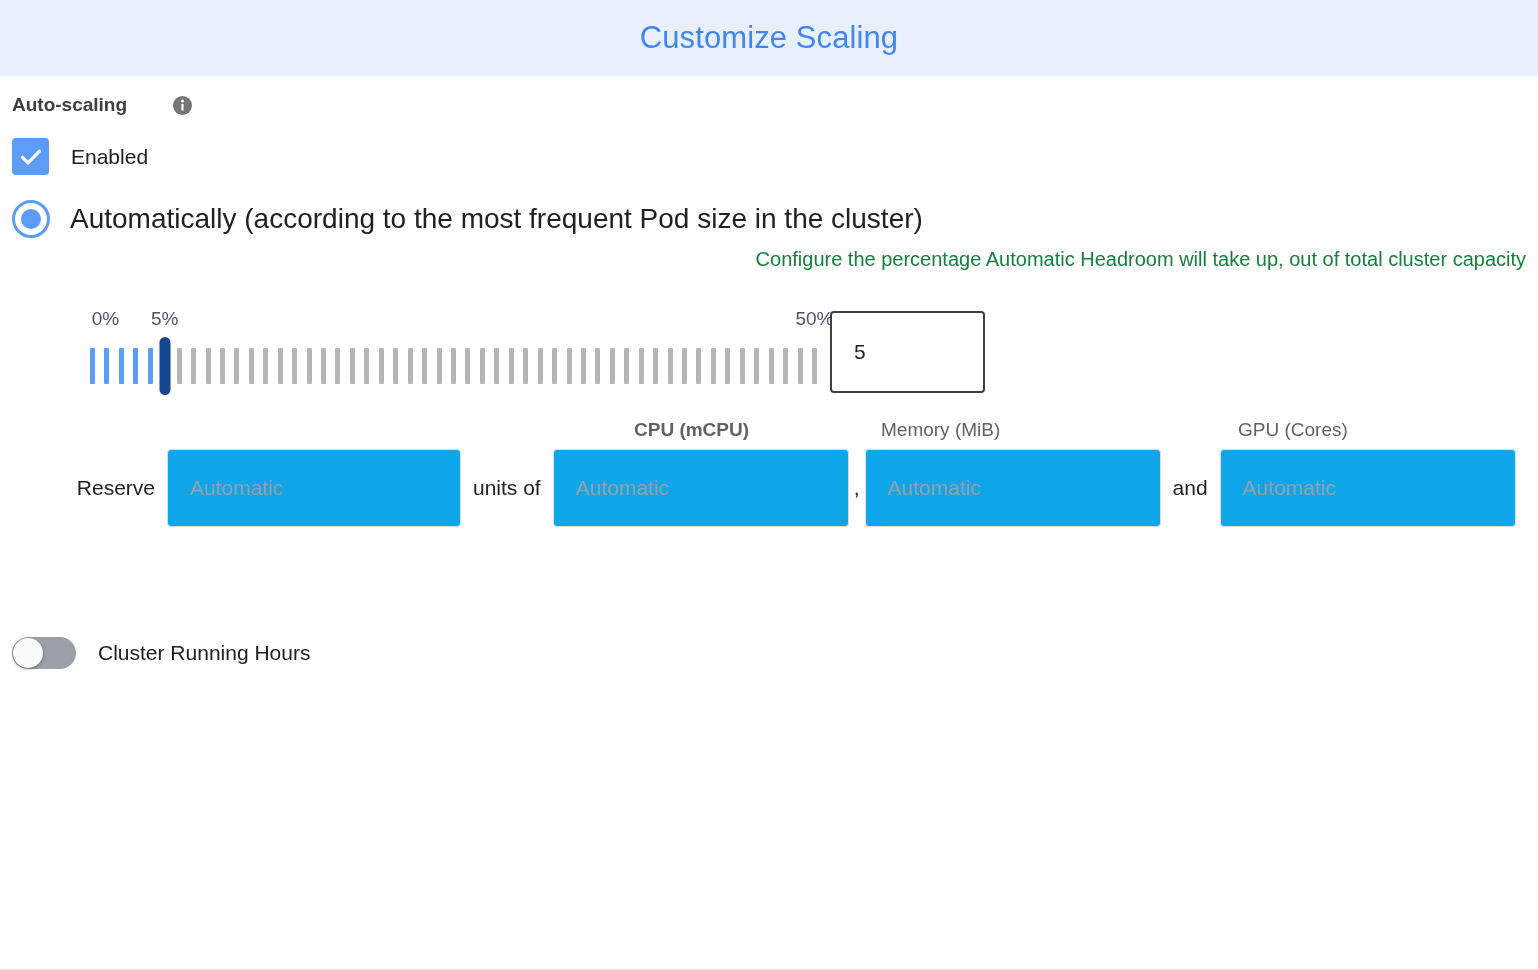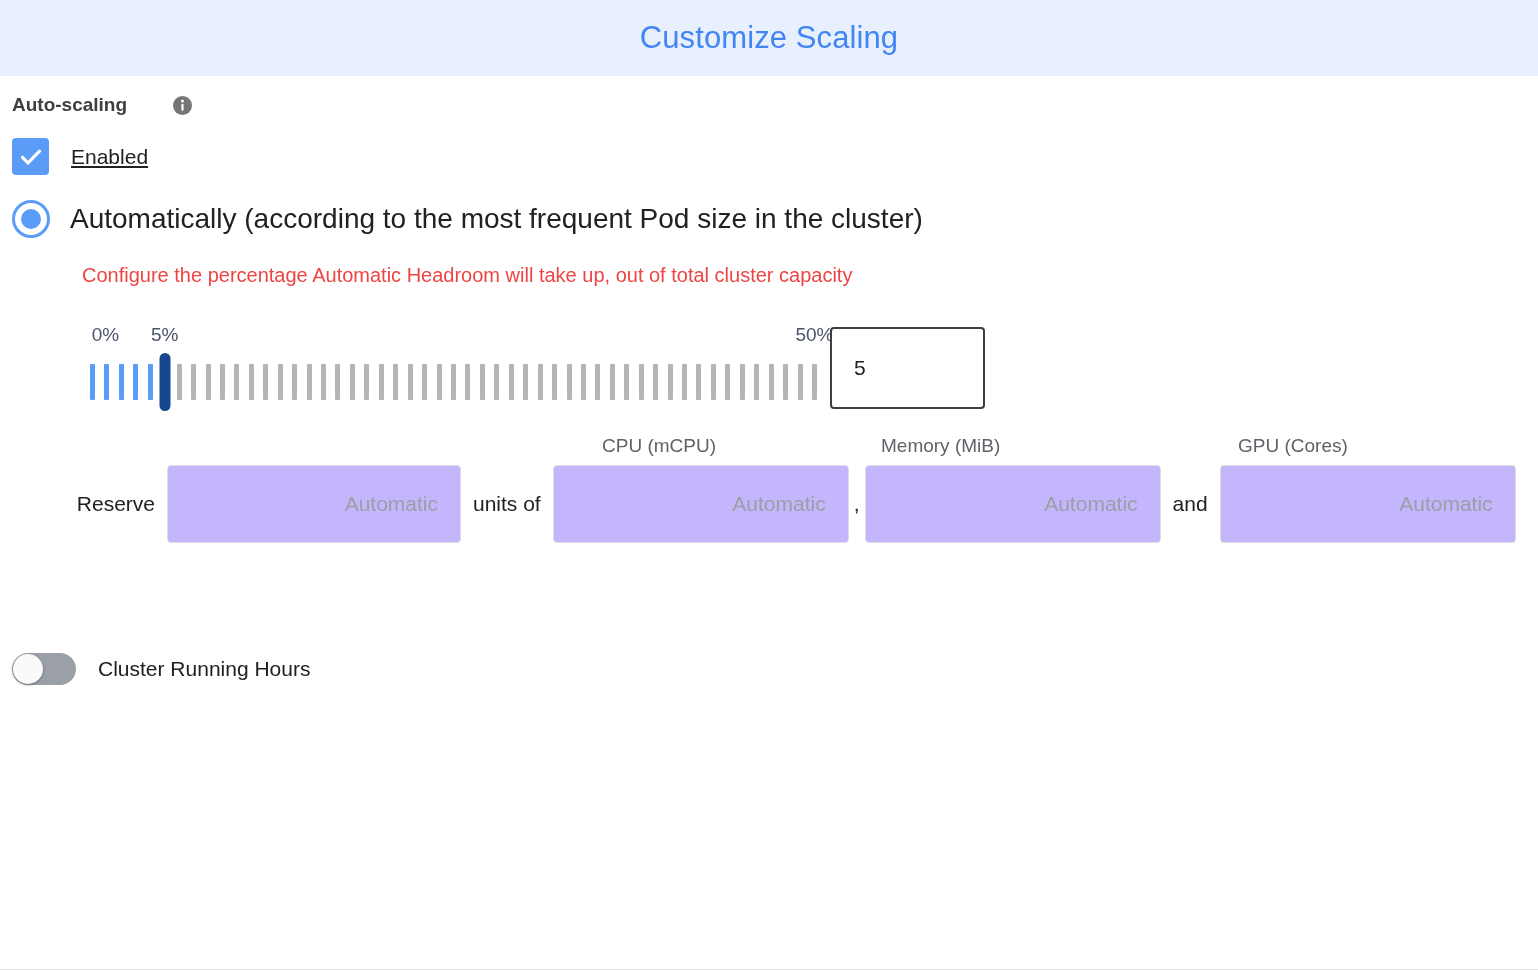--- a/index.html
+++ b/index.html
@@ -76,21 +76,20 @@
     background: #5b9cf8;
     display: flex;
     align-items: center;
     justify-content: center;
     flex: none;
   }
   .checkbox svg { display: block; }
   .checkbox-label {
     font-size: 21px;
     color: #202124;
-    text-decoration: underline;
   }
 
   
   .scale-row {
     display: flex;
     align-items: center;
     margin-top: 57px;
   }
   .scale-label {
     font-size: 21px;
@@ -149,23 +148,24 @@
   .radio.unchecked {
     border: 3px solid #5f6368;
   }
   .radio-label {
     font-size: 28px;
     color: #202124;
   }
 
   .radio-sublabel {
     font-size: 20px;
-    color: #ef4444;
+    color: #15803d;
     margin-left: 70px;
-    margin-top: 26px;
+    margin-top: 10px;
+    text-align: right;
   }
 
   
   .slider-block {
     margin-top: 37px;
     position: relative;
     height: 95px;
   }
   .slider-scale-labels {
     position: relative;
@@ -247,27 +247,26 @@
     font-size: 21px;
     color: #202124;
     width: 155px;
     text-align: right;
     padding-right: 12px;
   }
   .txt-input {
     height: 78px;
     border: 1px solid #dadce0;
     border-radius: 4px;
-    background: #c4b5fd;
+    background: #0ea5e9;
     font-size: 21px;
     font-family: "Liberation Sans", sans-serif;
     color: #202124;
     padding: 0 22px;
     outline: none;
-    text-align: right;
   }
   .txt-input::placeholder { color: #9aa0a6; }
   .txt-input.w1 { width: 294px; }
   .txt-input.w2 { width: 296px; }
   .txt-input.w3 { width: 296px; }
   .txt-input.w4 { width: 296px; }
   .conj {
     font-size: 21px;
     color: #202124;
     padding: 0 12px;
@@ -410,21 +409,21 @@
         <div class="tick" style="left: 693.12px;"></div>
         <div class="tick" style="left: 707.56px;"></div>
         <div class="tick" style="left: 722px;"></div>
       </div>
     <div class="slider-thumb" id="thumb" style="left: 152.7px;"></div>
     <input class="slider-value-input" type="text" value="5" style="">
   </div>
 
 
   <div class="reserve-wrap">
-    <span class="col-header" style="left:590px;">CPU (mCPU)</span>
+    <span class="col-header" style="left:622px;font-weight:bold;">CPU (mCPU)</span>
     <span class="col-header" style="left:869px;">Memory (MiB)</span>
     <span class="col-header" style="left:1226px;">GPU (Cores)</span>
 
     <div class="reserve-row">
       <span class="reserve-label">Reserve</span>
       <input class="txt-input w1" type="text" placeholder="Automatic" style="">
       <span class="conj">units of</span>
       <input class="txt-input w2" type="text" placeholder="Automatic" style="">
       <span class="conj comma">,</span>
       <input class="txt-input w3" type="text" placeholder="Automatic" style="">

